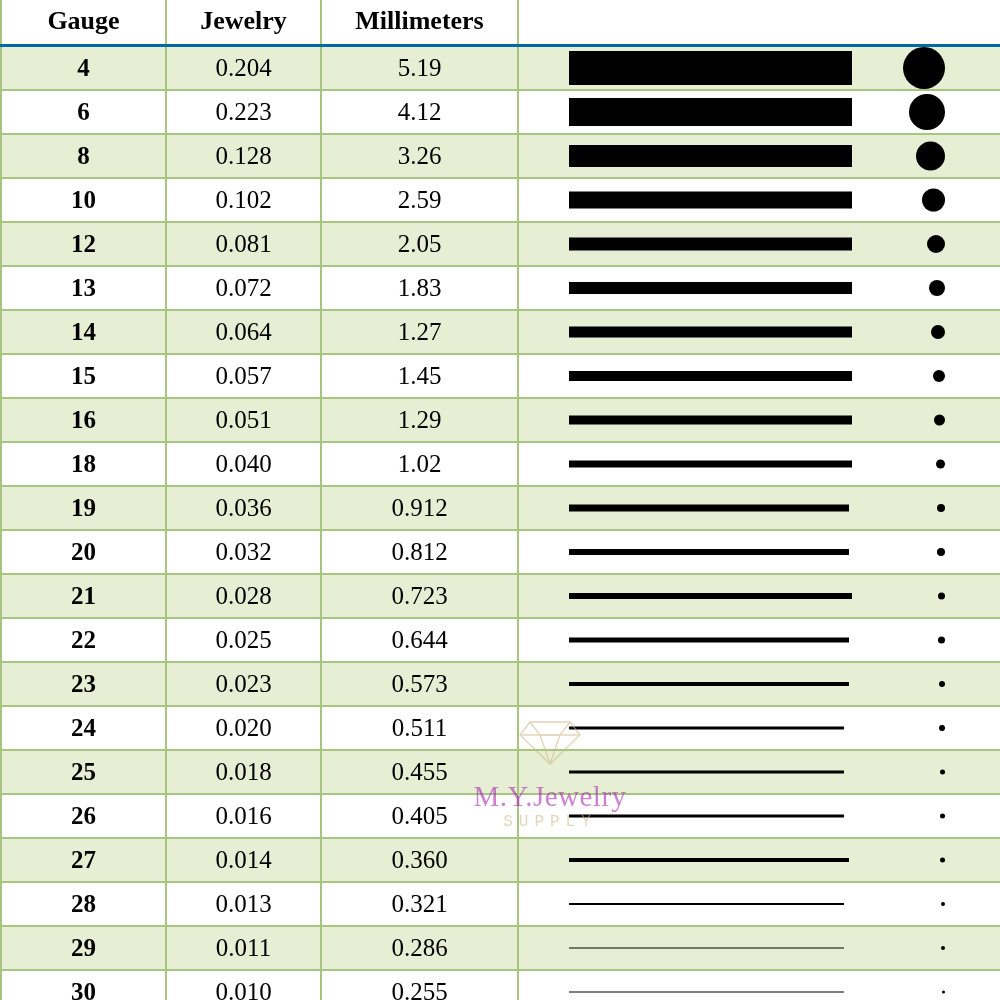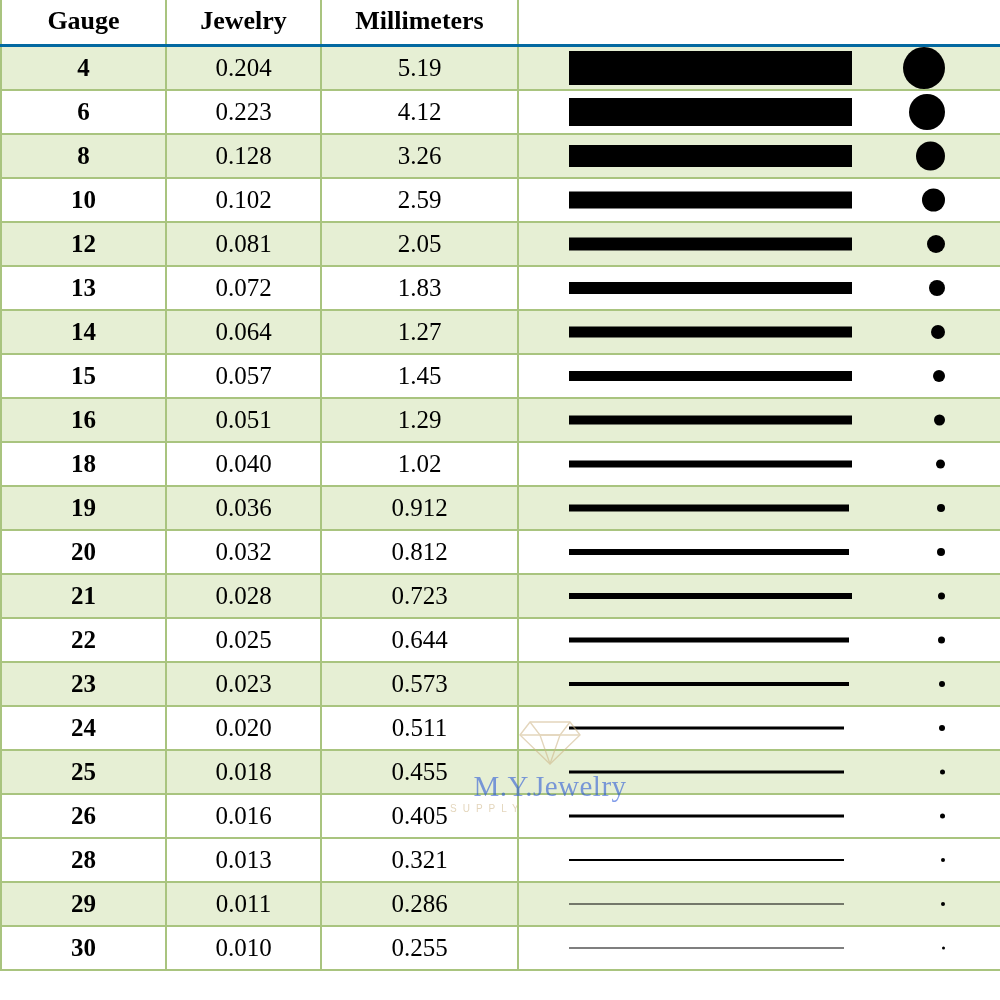--- a/index.html
+++ b/index.html
@@ -91,30 +91,31 @@
     top: 718px;
     width: 200px;
     height: 110px;
     pointer-events: none;
     opacity: 0.55;
     z-index: 5;
   }
   #watermark .wm-text {
     font-family: "Liberation Serif", serif;
     font-size: 29px;
-    color: #1d4ed8;
+    color: #a21caf;
     text-align: center;
     letter-spacing: 0.5px;
-    margin-top: 2px;
+    margin-top: 12px;
   }
   #watermark .wm-sub {
-    font-family: Liberation Sans, sans-serif;
-    font-size: 10px;
+    font-family: Liberation Mono, monospace;
+    font-size: 16px;
     color: #cbb histor;
     color: #cdb485;
+    text-align: center;
     letter-spacing: 6px;
   }
   #watermark .wm-gem {
     display: block;
     margin: 0 auto;
   }
 </style>
 </head>
 <body>
 
@@ -325,20 +326,31 @@
         <td class="gauge-cell">26</td>
         <td class="inch-cell">0.016</td>
         <td class="mm-cell">0.405</td>
         <td class="vis-cell">
           <div class="vis-inner">
             <div class="wire-bar" style="height: 3px; width: 275px;"></div>
             <div class="wire-dot" style="height: 5px; width: 5px;"></div>
           </div>
         </td>
       </tr>
+      <tr class="odd">
+        <td class="gauge-cell">27</td>
+        <td class="inch-cell">0.014</td>
+        <td class="mm-cell">0.360</td>
+        <td class="vis-cell">
+          <div class="vis-inner">
+            <div class="wire-bar" style="height: 4px; width: 280px;"></div>
+            <div class="wire-dot" style="height: 5px; width: 5px;"></div>
+          </div>
+        </td>
+      </tr>
       <tr class="even">
         <td class="gauge-cell">28</td>
         <td class="inch-cell">0.013</td>
         <td class="mm-cell">0.321</td>
         <td class="vis-cell">
           <div class="vis-inner">
             <div class="wire-bar" style="height: 2px; width: 275px;"></div>
             <div class="wire-dot" style="height: 4px; width: 4px;"></div>
           </div>
         </td>

